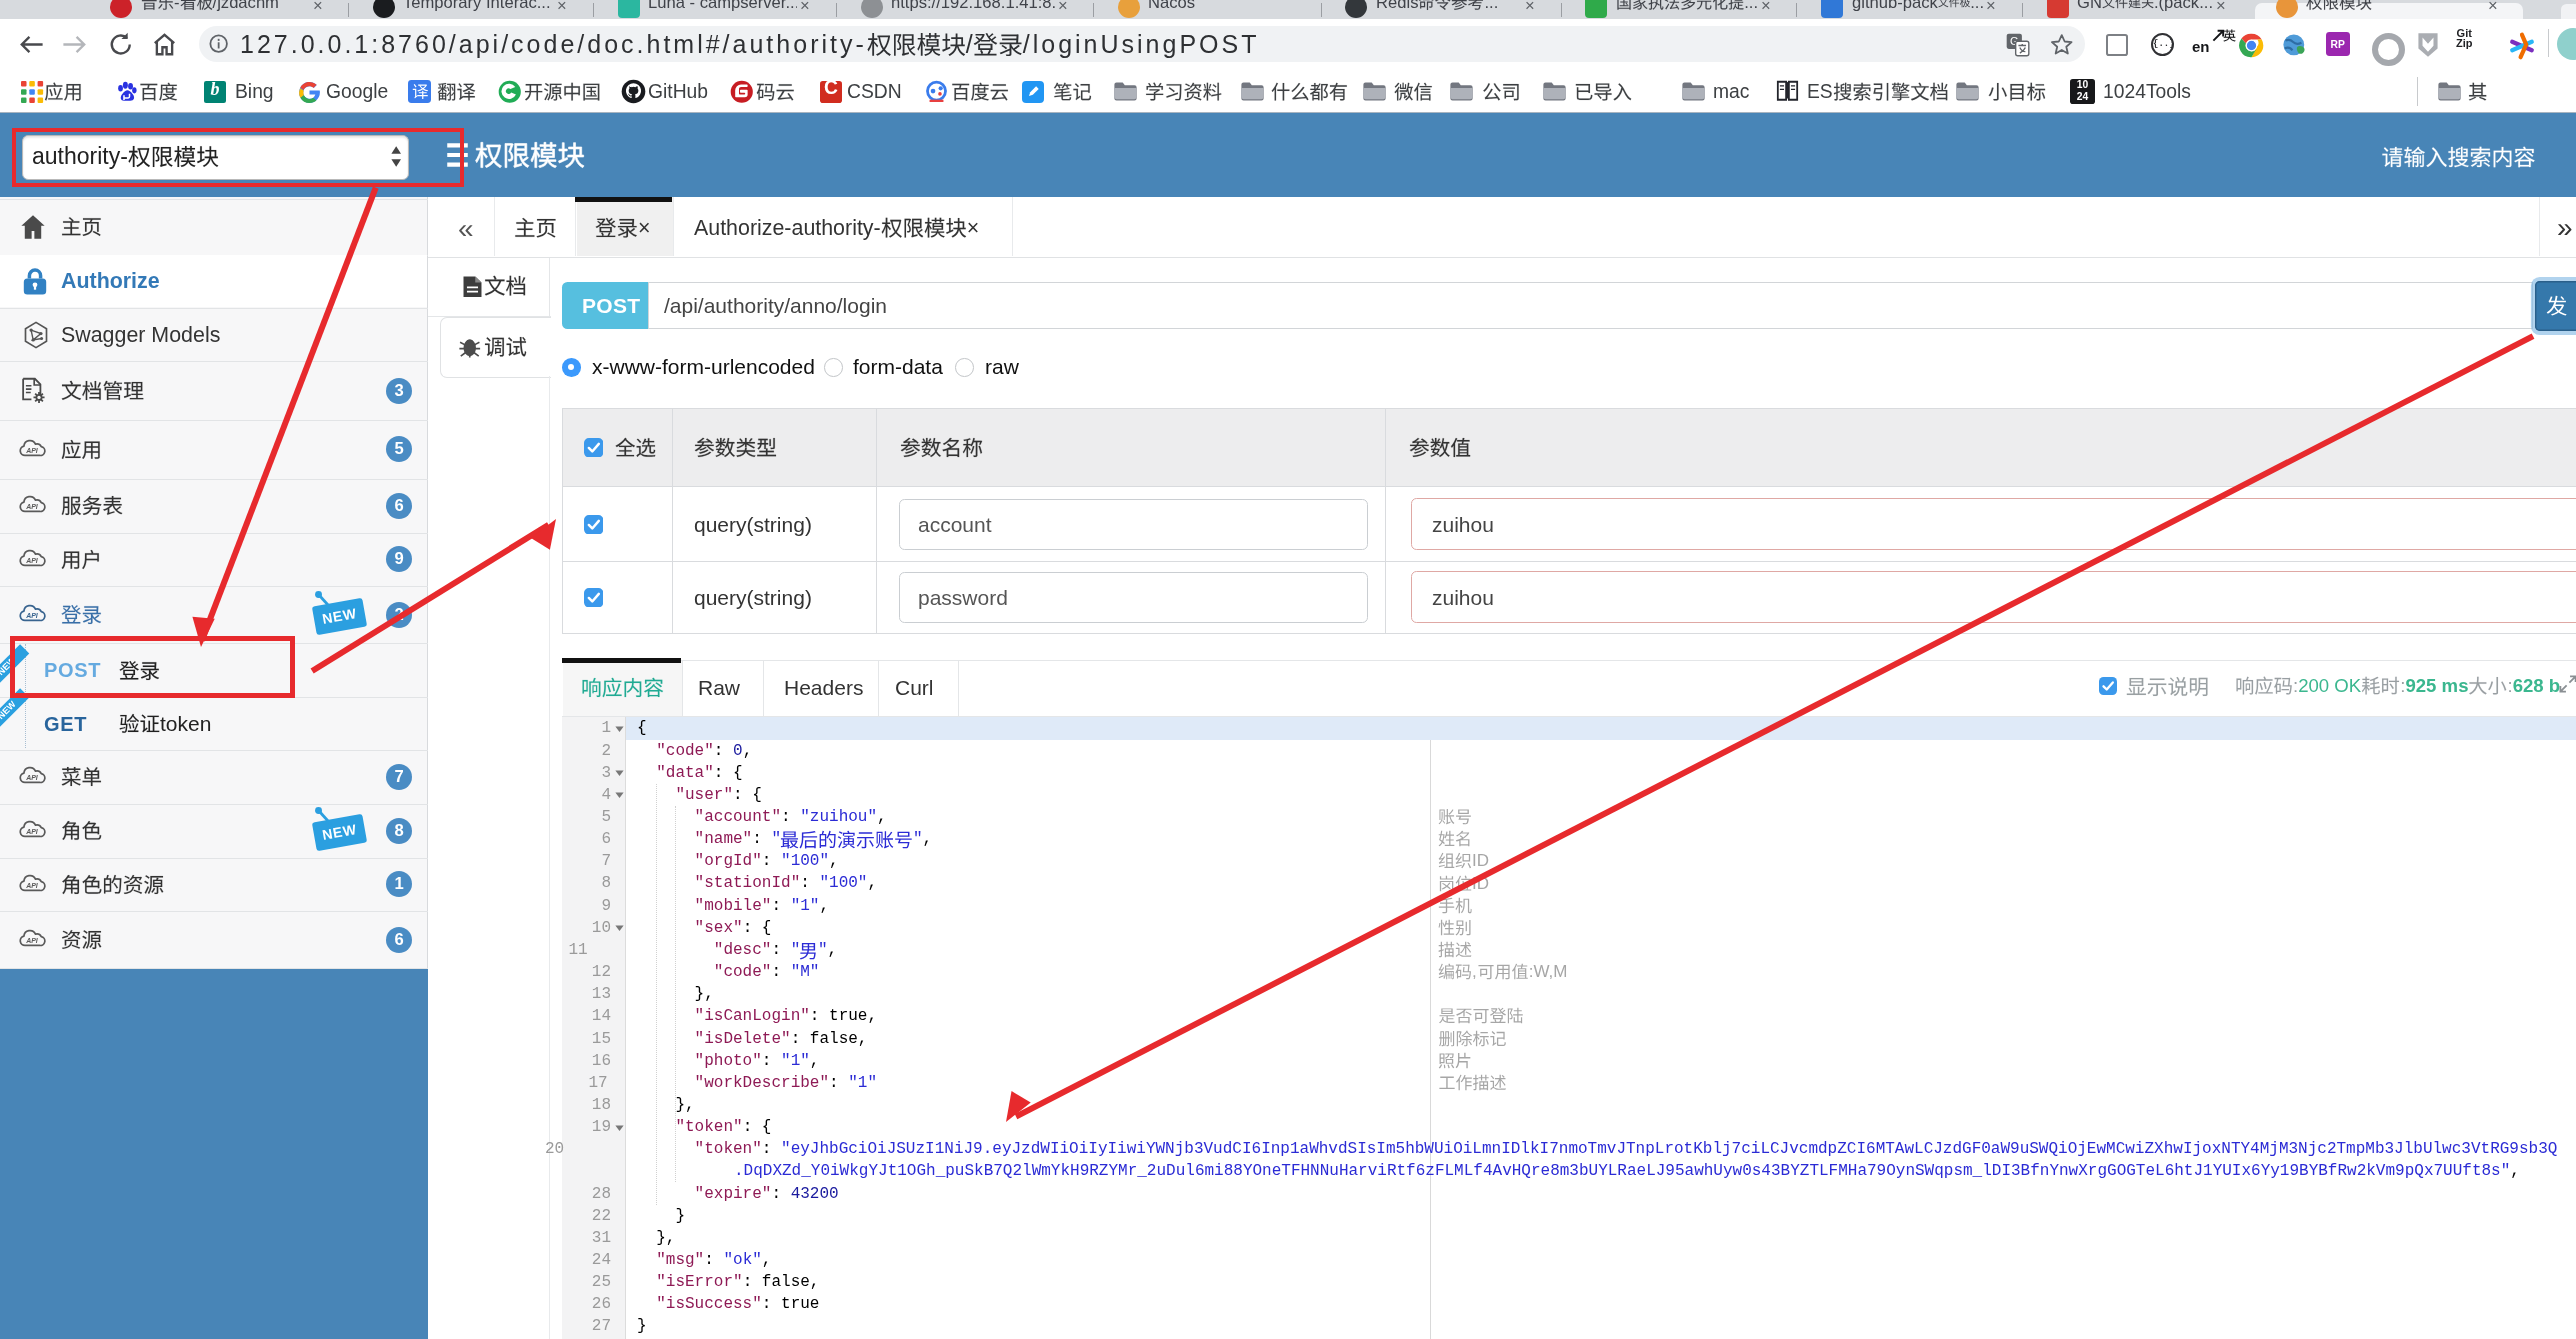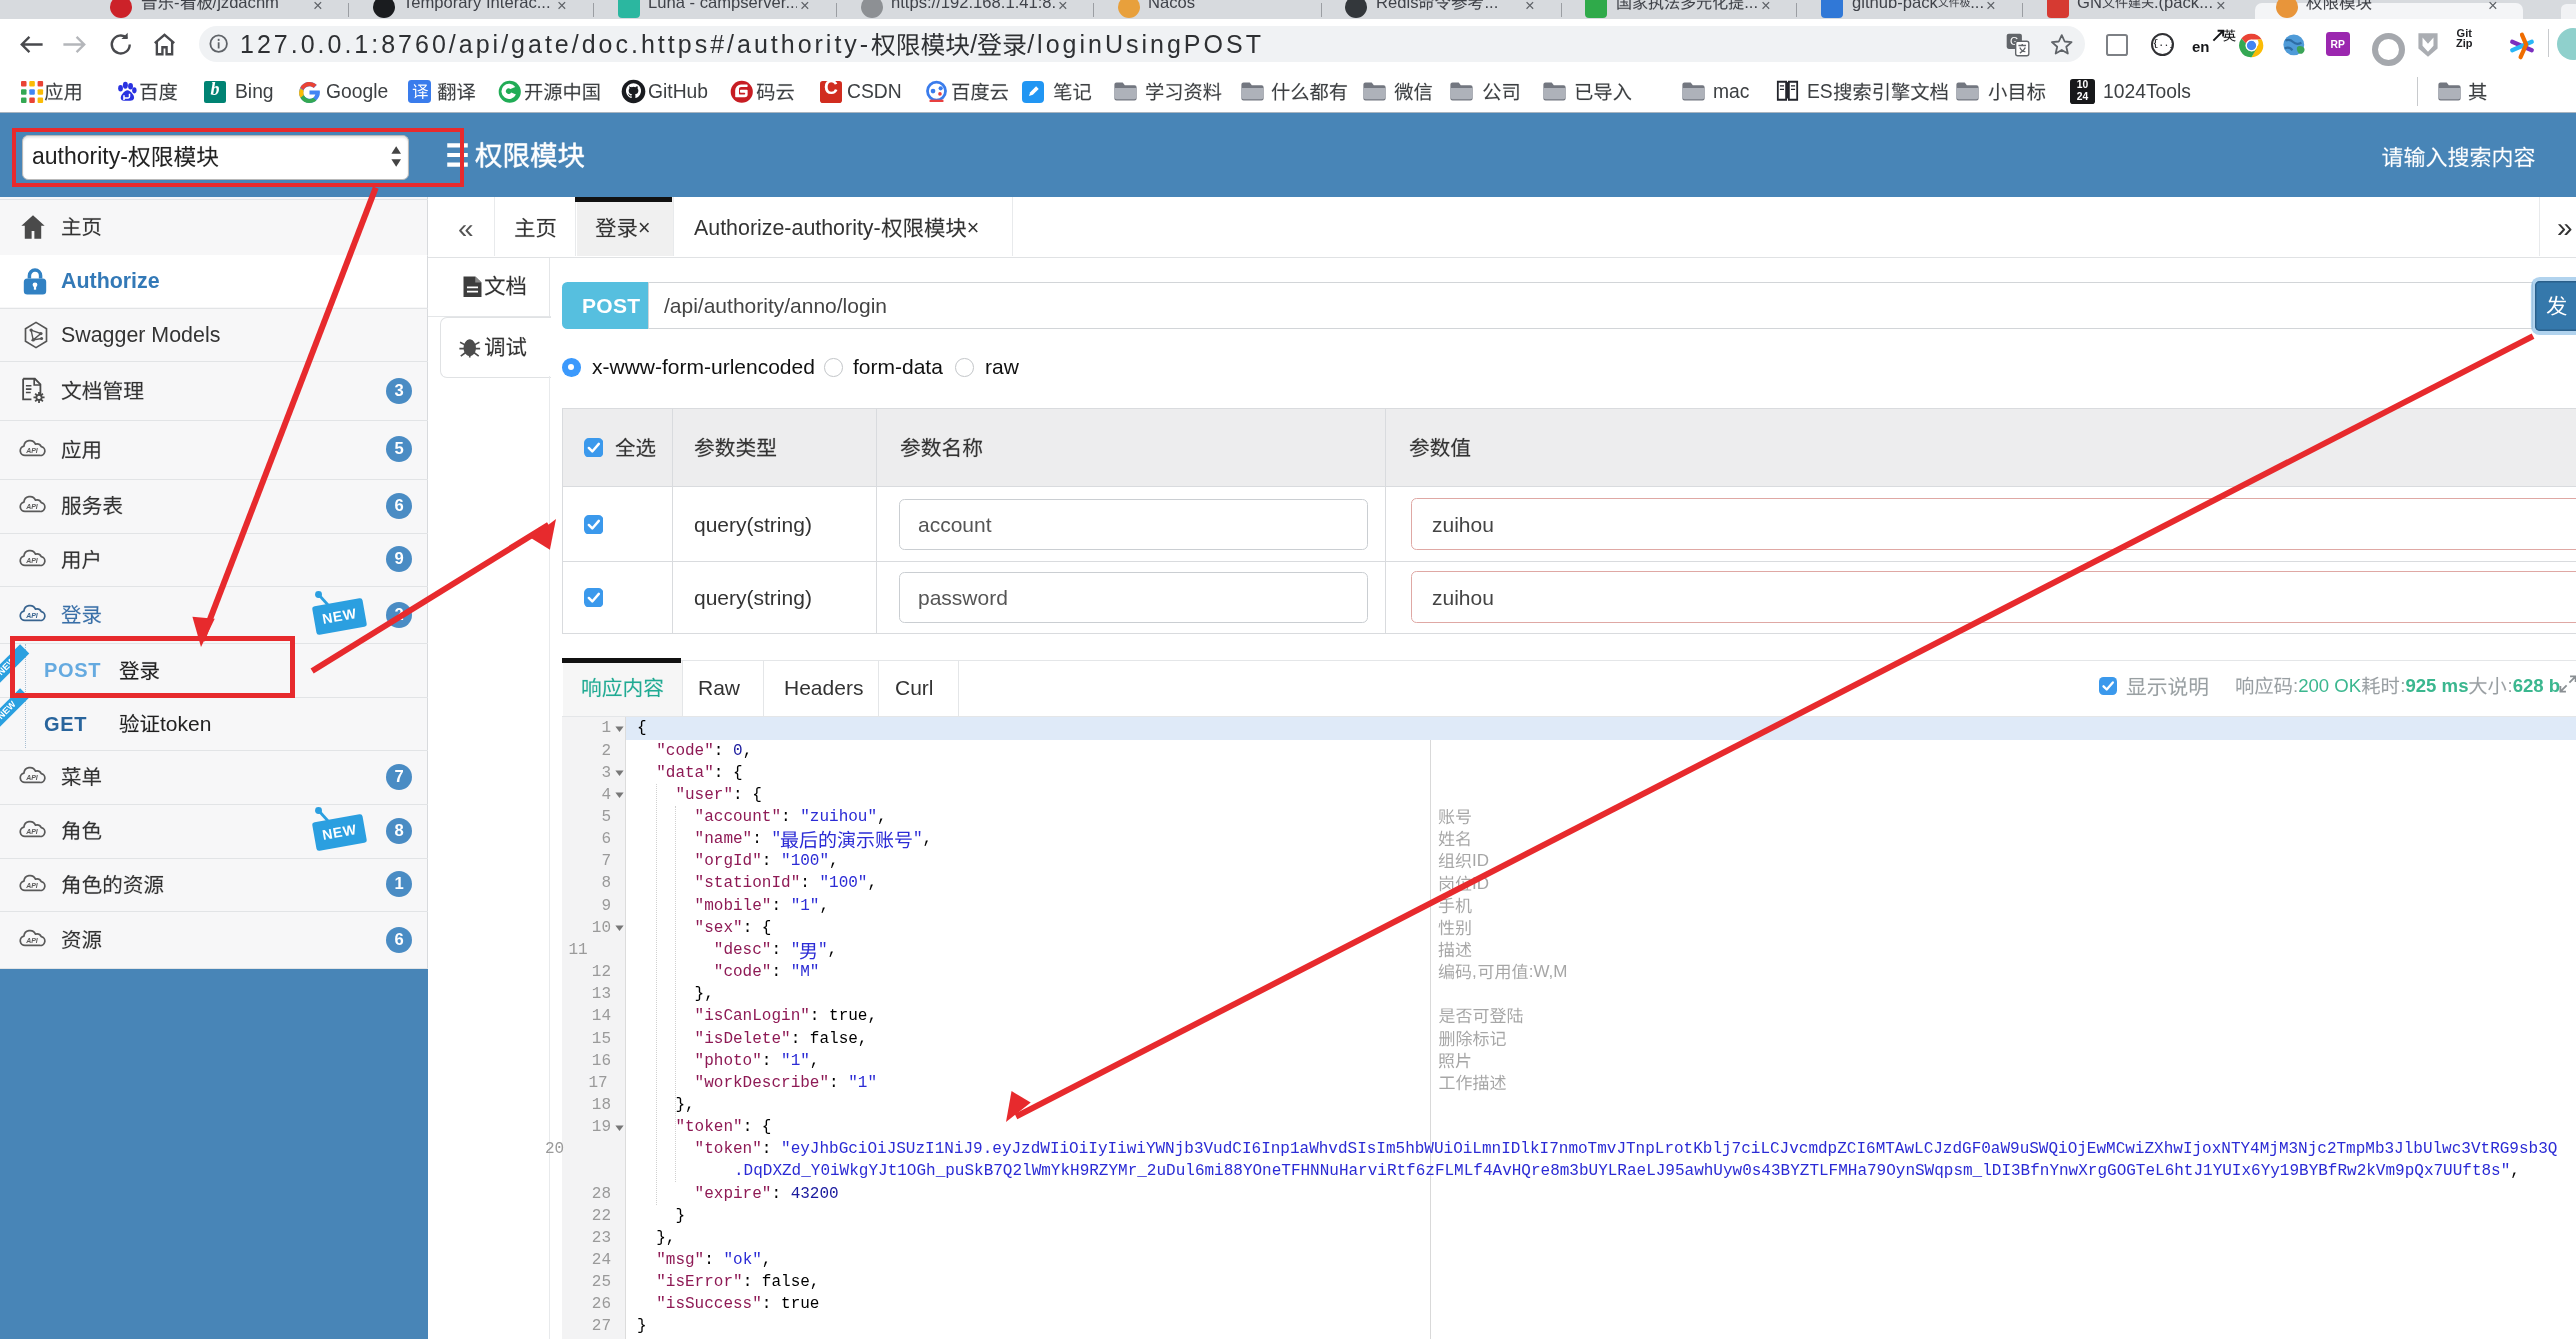--- a/index.html
+++ b/index.html
@@ -268,21 +268,21 @@
 <svg style="position:absolute;left:152px;top:32px" width="25" height="25" viewBox="0 0 36 36">
     <path d="M4 16L18 4l14 12" stroke="#48494d" stroke-width="3.4" fill="none"></path>
     <path d="M7 14v18h8v-10h6v10h8V14" stroke="#48494d" stroke-width="3.4" fill="none"></path>
   </svg>
 <div style="position:absolute;left:199px;top:25.5px;width:1886px;height:36px;background:#f0f2f4;border-radius:18px"></div>
 <svg style="position:absolute;left:209px;top:34px" width="19.3" height="19.3" viewBox="0 0 28 28">
     <circle cx="14" cy="14" r="12" stroke="#5f6368" stroke-width="2.6" fill="none"></circle>
     <rect x="12.7" y="12" width="2.6" height="9" fill="#5f6368"></rect>
     <rect x="12.7" y="7" width="2.6" height="3" fill="#5f6368"></rect>
   </svg>
-<div style="position:absolute;left:240px;top:25.5px;height:37px;line-height:37px;font:25px 'Liberation Sans',sans-serif;color:#2e3033;white-space:pre;display:flex;align-items:center"><span><span style="letter-spacing:3px">127.0.0.1:8760/api/gate/doc.https#/authority-</span></span><svg style="fill:#2e3033;" width="99" height="25" viewBox="0 -880 4000 1000">
+<div style="position:absolute;left:240px;top:25.5px;height:37px;line-height:37px;font:25px 'Liberation Sans',sans-serif;color:#2e3033;white-space:pre;display:flex;align-items:center"><span><span style="letter-spacing:3px">127.0.0.1:8760/api/code/doc.html#/authority-</span></span><svg style="fill:#2e3033;" width="99" height="25" viewBox="0 -880 4000 1000">
       <use href="#c6743" x="0"></use>
       <use href="#c9650" x="1000"></use>
       <use href="#c6a21" x="2000"></use>
       <use href="#c5757" x="3000"></use>
     </svg><span>/</span><svg style="fill:#2e3033;" width="50" height="25" viewBox="0 -880 2000 1000">
       <use href="#c767b" x="0"></use>
       <use href="#c5f55" x="1000"></use>
     </svg><span><span style="letter-spacing:3px">/loginUsingPOST</span></span></div>
 <svg style="position:absolute;left:2006px;top:33px" width="23.5" height="23.5" viewBox="0 0 34 34">
     <rect x="1" y="1" width="22" height="22" rx="3" fill="#616569"></rect>
@@ -926,21 +926,21 @@
 <div style="position:absolute;left:545px;top:1050px;width:66px;text-align:right;font:16px 'Liberation Mono',monospace;color:#9a9a9a;line-height:23px">16</div>
 <div style="position:absolute;left:565px;top:1072px;width:66px;text-align:center;font:16px 'Liberation Mono',monospace;color:#9a9a9a;line-height:23px">17</div>
 <div style="position:absolute;left:545px;top:1094px;width:66px;text-align:right;font:16px 'Liberation Mono',monospace;color:#9a9a9a;line-height:23px">18</div>
 <div style="position:absolute;left:545px;top:1116px;width:66px;text-align:right;font:16px 'Liberation Mono',monospace;color:#9a9a9a;line-height:23px">19</div>
 <svg style="position:absolute;left:614px;top:1124px" width="11" height="8.3" viewBox="0 0 16 12">
     <path d="M2 2h12L8 10z" fill="#777"></path>
   </svg>
 <div style="position:absolute;left:545px;top:1138px;width:66px;text-align:left;font:16px 'Liberation Mono',monospace;color:#9a9a9a;line-height:23px">20</div>
 <div style="position:absolute;left:545px;top:1183px;width:66px;text-align:right;font:16px 'Liberation Mono',monospace;color:#9a9a9a;line-height:23px">28</div>
 <div style="position:absolute;left:545px;top:1205px;width:66px;text-align:right;font:16px 'Liberation Mono',monospace;color:#9a9a9a;line-height:23px">22</div>
-<div style="position:absolute;left:545px;top:1227px;width:66px;text-align:right;font:16px 'Liberation Mono',monospace;color:#9a9a9a;line-height:23px">23</div>
+<div style="position:absolute;left:545px;top:1227px;width:66px;text-align:right;font:16px 'Liberation Mono',monospace;color:#9a9a9a;line-height:23px">31</div>
 <div style="position:absolute;left:545px;top:1249px;width:66px;text-align:right;font:16px 'Liberation Mono',monospace;color:#9a9a9a;line-height:23px">24</div>
 <div style="position:absolute;left:545px;top:1271px;width:66px;text-align:right;font:16px 'Liberation Mono',monospace;color:#9a9a9a;line-height:23px">25</div>
 <div style="position:absolute;left:545px;top:1293px;width:66px;text-align:right;font:16px 'Liberation Mono',monospace;color:#9a9a9a;line-height:23px">26</div>
 <div style="position:absolute;left:545px;top:1315px;width:66px;text-align:right;font:16px 'Liberation Mono',monospace;color:#9a9a9a;line-height:23px">27</div>
 <div style="position:absolute;left:656px;top:784px;width:0;height:421px;border-left:1.1px dotted #d0d0d0"></div>
 <div style="position:absolute;left:675px;top:806px;width:0;height:376px;border-left:1.1px dotted #d0d0d0"></div>
 <div style="position:absolute;left:1438px;top:804px;height:25.5px;line-height:25.5px;font:17px 'Liberation Sans',sans-serif;color:#a6a6a6;white-space:pre;display:flex;align-items:center"><svg style="fill:#a6a6a6;" width="34" height="17" viewBox="0 -880 2000 1000">
       <use href="#c8d26" x="0"></use>
       <use href="#c53f7" x="1000"></use>
     </svg></div>

